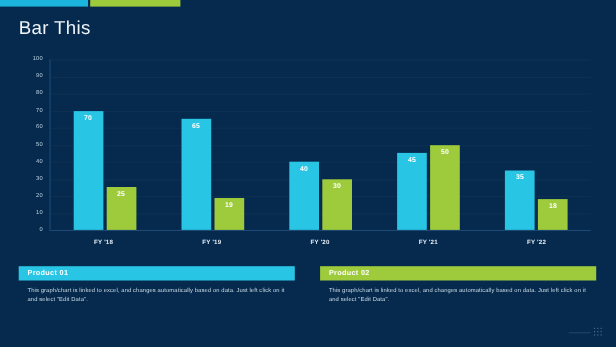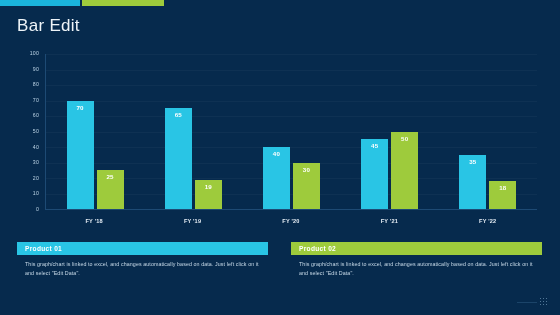--- a/index.html
+++ b/index.html
@@ -197,21 +197,21 @@
   }
 </style>
 </head>
 <body>
 
 <div class="top-accents">
   <div class="accent-cyan"></div>
   <div class="accent-green"></div>
 </div>
 
-<div class="page-title">Bar Edit</div>
+<div class="page-title">Bar This</div>
 
 <div class="chart-panel">
   <div class="y-axis">
       <div class="y-tick" style="top: 0%;">100</div>
       <div class="y-tick" style="top: 10%;">90</div>
       <div class="y-tick" style="top: 20%;">80</div>
       <div class="y-tick" style="top: 30%;">70</div>
       <div class="y-tick" style="top: 40%;">60</div>
       <div class="y-tick" style="top: 50%;">50</div>
       <div class="y-tick" style="top: 60%;">40</div>

